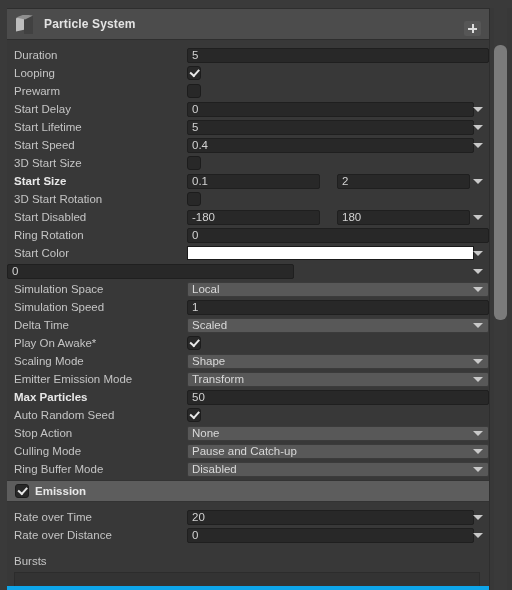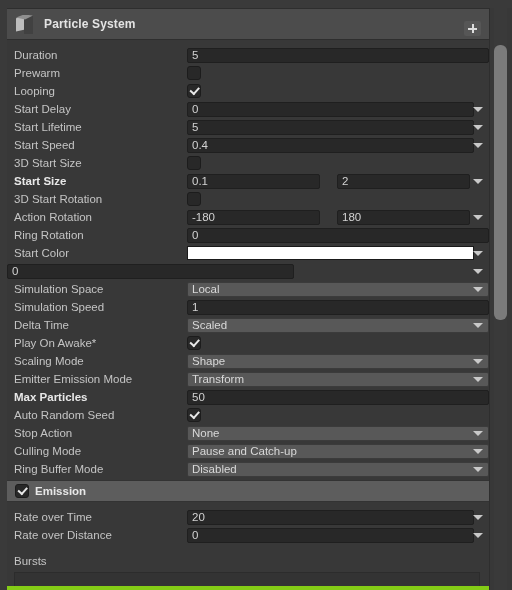--- a/index.html
+++ b/index.html
@@ -16,21 +16,21 @@
     box-sizing: border-box;
   }
   .outer-top { position:absolute; left:0; top:0; width:512px; height:8px; background:#3a3a3a; }
   .outer-left { position:absolute; left:0; top:0; width:7px; height:590px; background:#3a3a3a; }
 
   .inspector {
     position: absolute;
     left: 7px; top: 8px;
     width: 483px;
     height: 582px;
-    background: #84cc16;
+    background: #0ea5e9;
     box-sizing: border-box;
     border-top: 1px solid #2e2e2e;
     overflow: hidden;
   }
 
   
   .comp-header {
     position: relative;
     height: 30px;
     background: #4c4c4c;
@@ -263,29 +263,29 @@
     <div class="body">
       <div class="spacer6"></div>
       <div id="rows-host">
           <div class="row">
             <div class="label">Duration</div>
             <div class="ctrl">
               <div class="field wide">5</div>
             </div>
           </div>
           <div class="row">
+            <div class="label">Looping</div>
+            <div class="ctrl">
+              <div class="cbox checked"></div>
+            </div>
+          </div>
+          <div class="row">
             <div class="label">Prewarm</div>
             <div class="ctrl">
               <div class="cbox"></div>
-            </div>
-          </div>
-          <div class="row">
-            <div class="label">Looping</div>
-            <div class="ctrl">
-              <div class="cbox checked"></div>
             </div>
           </div>
           <div class="row">
             <div class="label">Start Delay</div>
             <div class="ctrl">
               <div class="field narrow">0</div>
               <div class="ext-arr"></div>
             </div>
           </div>
           <div class="row">
@@ -316,21 +316,21 @@
               <div class="ext-arr"></div>
             </div>
           </div>
           <div class="row">
             <div class="label">3D Start Rotation</div>
             <div class="ctrl">
               <div class="cbox"></div>
             </div>
           </div>
           <div class="row">
-            <div class="label">Action Rotation</div>
+            <div class="label">Start Disabled</div>
             <div class="ctrl">
               <div class="field half">-180</div>
               <div class="field half2">180</div>
               <div class="ext-arr"></div>
             </div>
           </div>
           <div class="row">
             <div class="label">Ring Rotation</div>
             <div class="ctrl">
               <div class="field wide">0</div>

